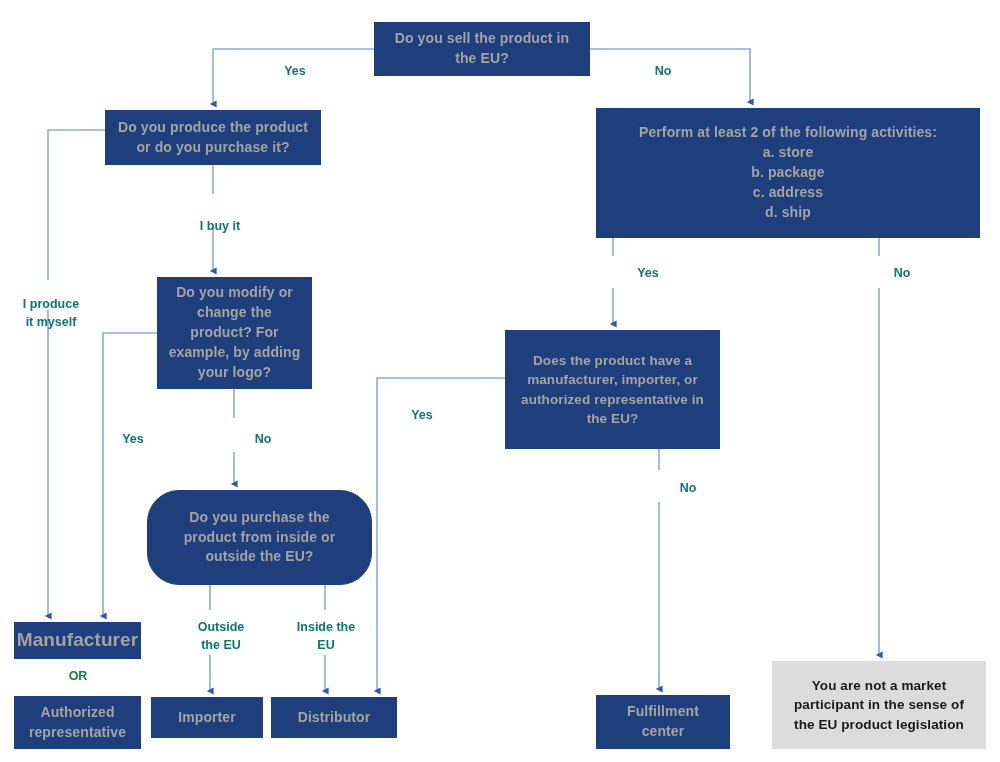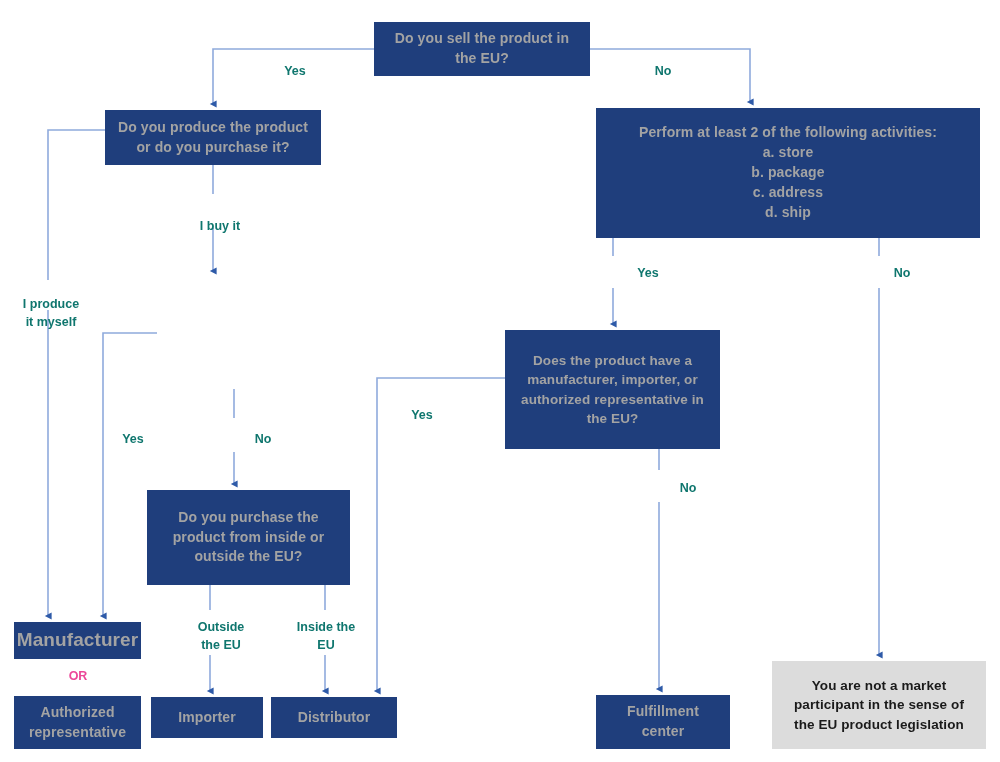--- a/index.html
+++ b/index.html
@@ -56,21 +56,21 @@
     font-weight: bold;
     color: #0f766e;
     white-space: pre-line;
     line-height: 1.45;
     text-align: center;
   }
   .or-label {
     position: absolute;
     font-size: 12.5px;
     font-weight: bold;
-    color: #ec4899;
+    color: #15803d;
     text-align: center;
   }
 </style>
 </head>
 <body>
 
 <div id="canvas">
 
   <svg id="edges" viewBox="0 0 1000 762" width="1000" height="762">
     <defs>
@@ -117,29 +117,36 @@
   </div>
 
   <div class="node blue" style="left:596px; top:108px; width:384px; height:130px; font-size:14px;">
     <span class="txt">Perform at least 2 of the following activities:
 a. store
 b. package
 c. address
 d. ship</span>
   </div>
 
+  <div class="node blue" style="left:157px; top:277px; width:155px; height:112px; font-size:14px;">
+    <span class="txt">Do you modify or
+change the
+product? For
+example, by adding
+your logo?</span>
+  </div>
 
   <div class="node blue" style="left:505px; top:330px; width:215px; height:119px; font-size:13.5px;">
     <span class="txt">Does the product have a
 manufacturer, importer, or
 authorized representative in
 the EU?</span>
   </div>
 
-  <div class="node blue" style="left:147px; top:490px; width:203px; height:95px; font-size:14px;">
+  <div class="node blue" style="left:147px; top:490px; width:225px; height:95px; font-size:14px;border-radius:32px;">
     <span class="txt">Do you purchase the
 product from inside or
 outside the EU?</span>
   </div>
 
   <div class="node blue" style="left:14px; top:622px; width:127px; height:37px; font-size:19px;">
     <span class="txt">Manufacturer</span>
   </div>
 
   <div class="node blue" style="left:14px; top:696px; width:127px; height:53px; font-size:14px;">

